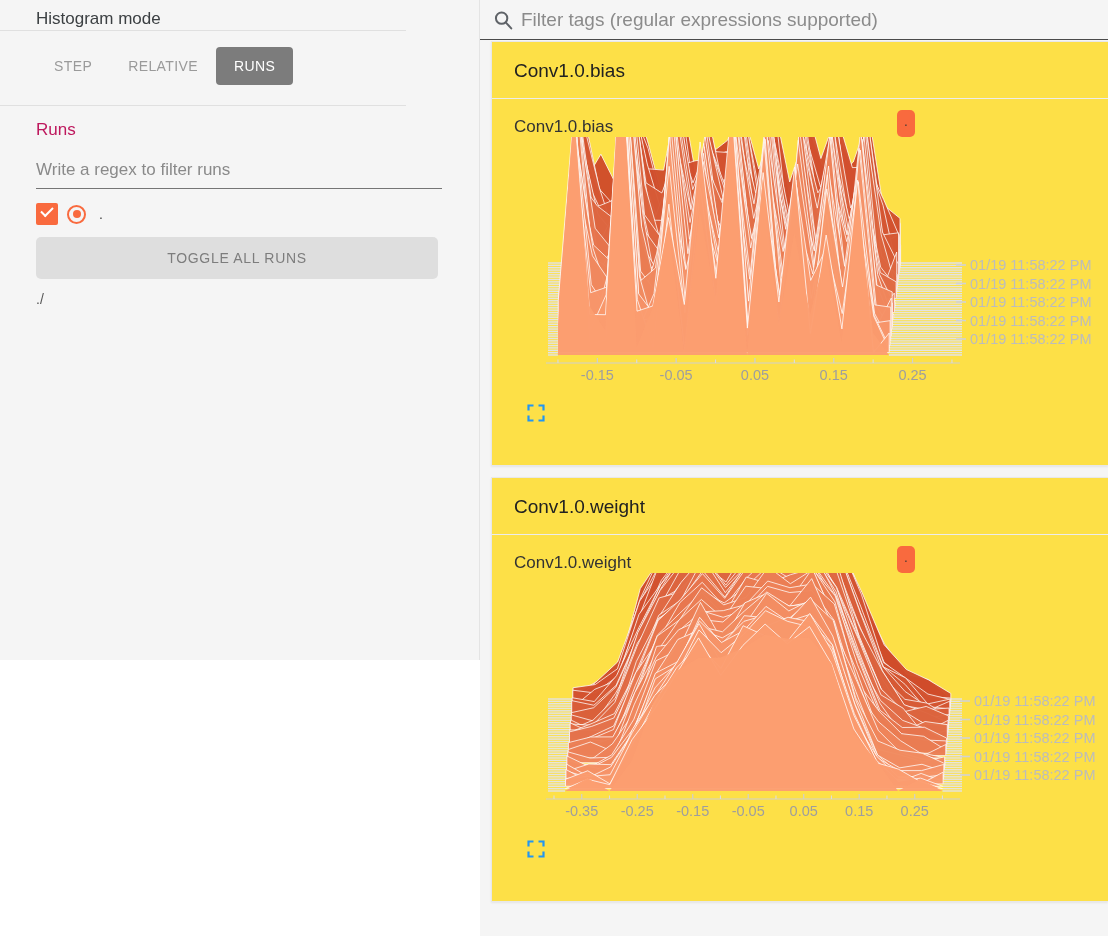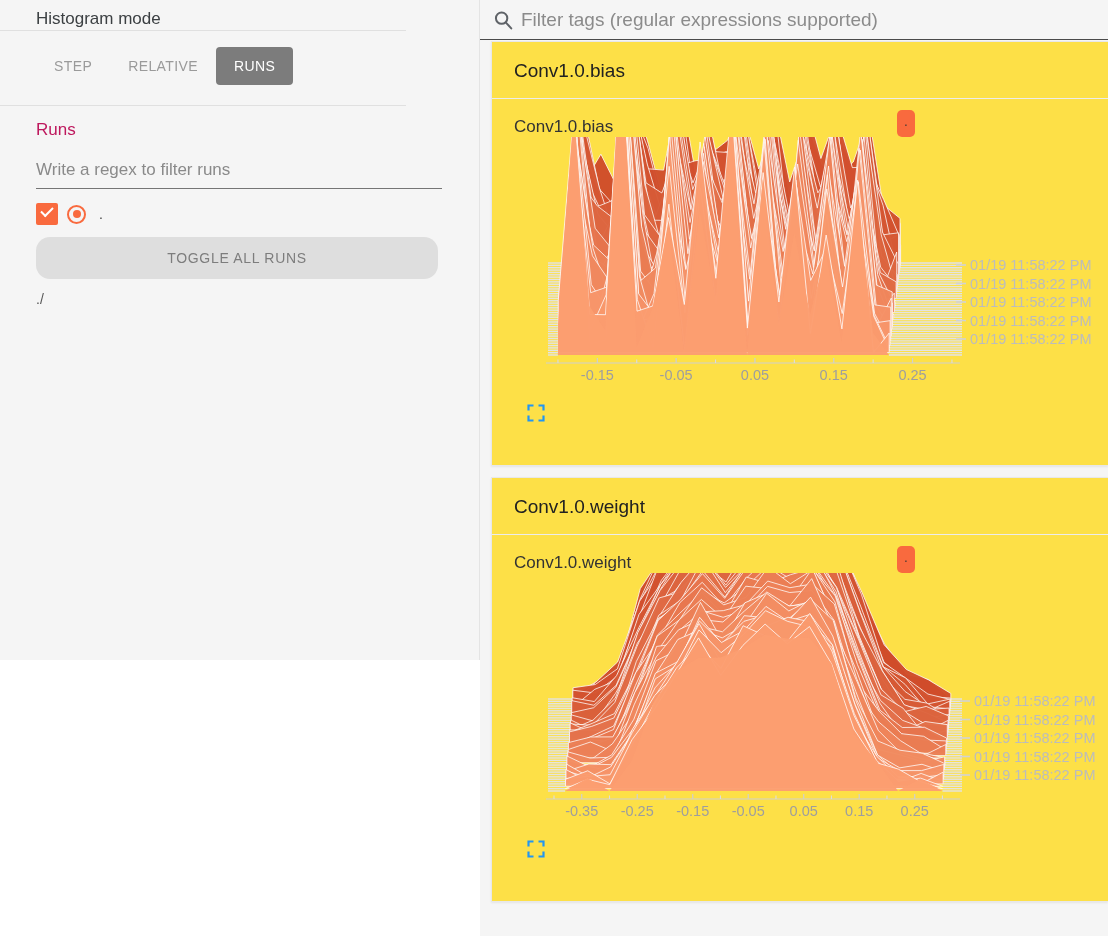--- a/index.html
+++ b/index.html
@@ -122,21 +122,21 @@
     background: #f96a3e;
   }
   .run-label { font-size: 14px; color: #444; line-height: 10px; padding-left: 4px; }
 
   .toggle-all {
     margin-top: 12px;
     width: 402px;
     height: 42px;
     background: #dedede;
     border: none;
-    border-radius: 14px;
+    border-radius: 5px;
     color: #7d7d7d;
     font-size: 14px;
     letter-spacing: .7px;
     cursor: pointer;
     font-family: "Liberation Sans", sans-serif;
   }
   .run-path {
     margin-top: 12px;
     font-size: 14px;
     color: #565656;

